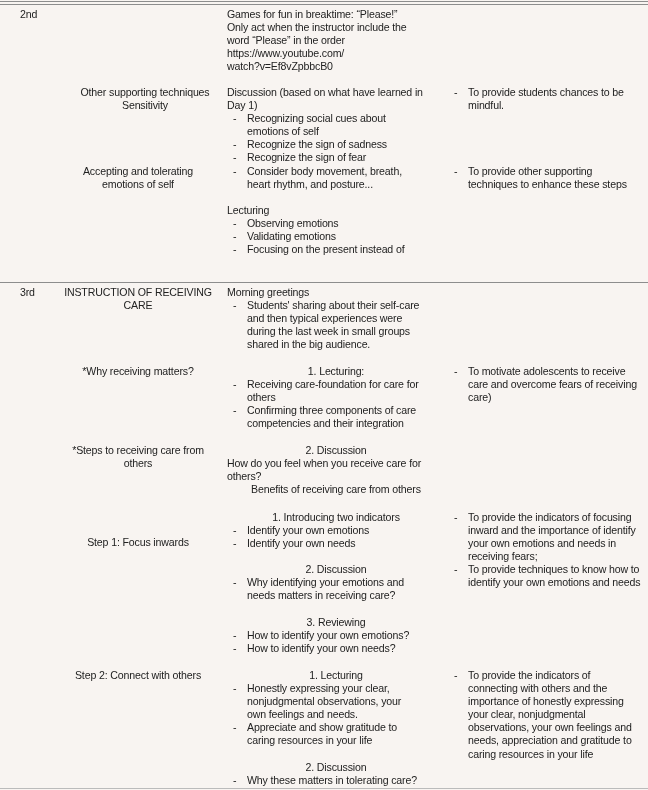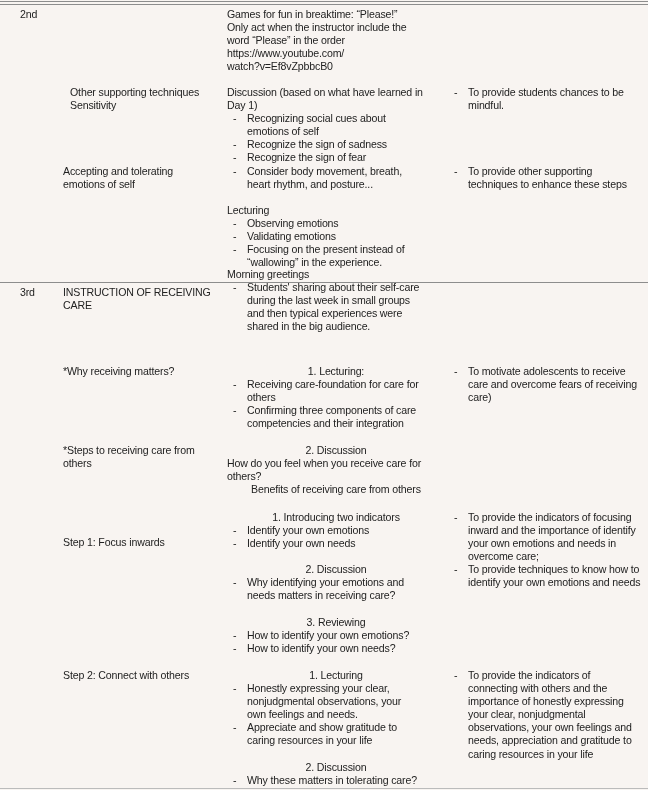--- a/index.html
+++ b/index.html
@@ -10,21 +10,21 @@
     font-size: 10.6px; line-height: 13.1px; color: #222;
     position: relative;
     letter-spacing: -0.15px;
   }
   .topline { position: absolute; left: 0; top: 1px; width: 648px; height: 1px; background: #8d8d8d; }
   .topline2 { position: absolute; left: 0; top: 4px; width: 648px; height: 1px; background: #8d8d8d; }
   .divider { position: absolute; left: 0; top: 282px; width: 648px; height: 1px; background: #8d8d8d; }
   .botline { position: absolute; left: 0; top: 788px; width: 648px; height: 1px; background: #bbb; }
   .blk { position: absolute; }
   .c-day { left: 20px; }
-  .c-topic { left: 63px; width: 150px; }
+  .c-topic { left: 63px; width: 150px; text-align: center; }
   .c-act { left: 227px; width: 210px; }
   .c-obj { left: 448px; width: 200px; }
   .li { position: relative; padding-left: 20px; }
   .li .dash { position: absolute; left: 6px; top: 0; }
   .gap { height: 13px; }
   .ind { padding-left: 8px; text-align: center; }
 </style>
 </head>
 <body>
 
@@ -78,21 +78,20 @@
         <span class="dash">-</span>
         <div>Observing emotions</div>
       </div>
       <div class="li">
         <span class="dash">-</span>
         <div>Validating emotions</div>
       </div>
       <div class="li">
         <span class="dash">-</span>
         <div>Focusing on the present instead of</div>
-        <div>“wallowing” in the experience.</div>
       </div>
     </div>
 </div>
 <div class="blk c-obj" style="top:86px">
     <div class="li">
       <span class="dash">-</span>
       <div>To provide students chances to be</div>
       <div>mindful.</div>
     </div>
   </div>
@@ -107,28 +106,28 @@
       <div>To provide other supporting</div>
       <div>techniques to enhance these steps</div>
     </div>
   </div>
 
 <div class="blk c-day" style="top:286px">3rd</div>
 <div class="blk c-topic" style="top:286px">
     <div>INSTRUCTION OF RECEIVING</div>
     <div>CARE</div>
   </div>
-<div class="blk c-act" style="top:268px">
+<div class="blk c-act" style="top:286px">
   <div>Morning greetings</div>
   <div>
       <div class="li">
         <span class="dash">-</span>
         <div>Students' sharing about their self-care</div>
+        <div>and then typical experiences were</div>
         <div>during the last week in small groups</div>
-        <div>and then typical experiences were</div>
         <div>shared in the big audience.</div>
       </div>
     </div>
 </div>
 
 <div class="blk c-topic" style="top:365px">*Why receiving matters?</div>
 <div class="blk c-act" style="top:365px">
   <div class="ind">1. Lecturing:</div>
   <div>
       <div class="li">
@@ -199,21 +198,21 @@
         <div>How to identify your own needs?</div>
       </div>
     </div>
 </div>
 <div class="blk c-obj" style="top:511px">
     <div class="li">
       <span class="dash">-</span>
       <div>To provide the indicators of focusing</div>
       <div>inward and the importance of identify</div>
       <div>your own emotions and needs in</div>
-      <div>overcome care;</div>
+      <div>receiving fears;</div>
     </div>
     <div class="li">
       <span class="dash">-</span>
       <div>To provide techniques to know how to</div>
       <div>identify your own emotions and needs</div>
     </div>
   </div>
 
 <div class="blk c-topic" style="top:669px">Step 2: Connect with others</div>
 <div class="blk c-act" style="top:669px">

